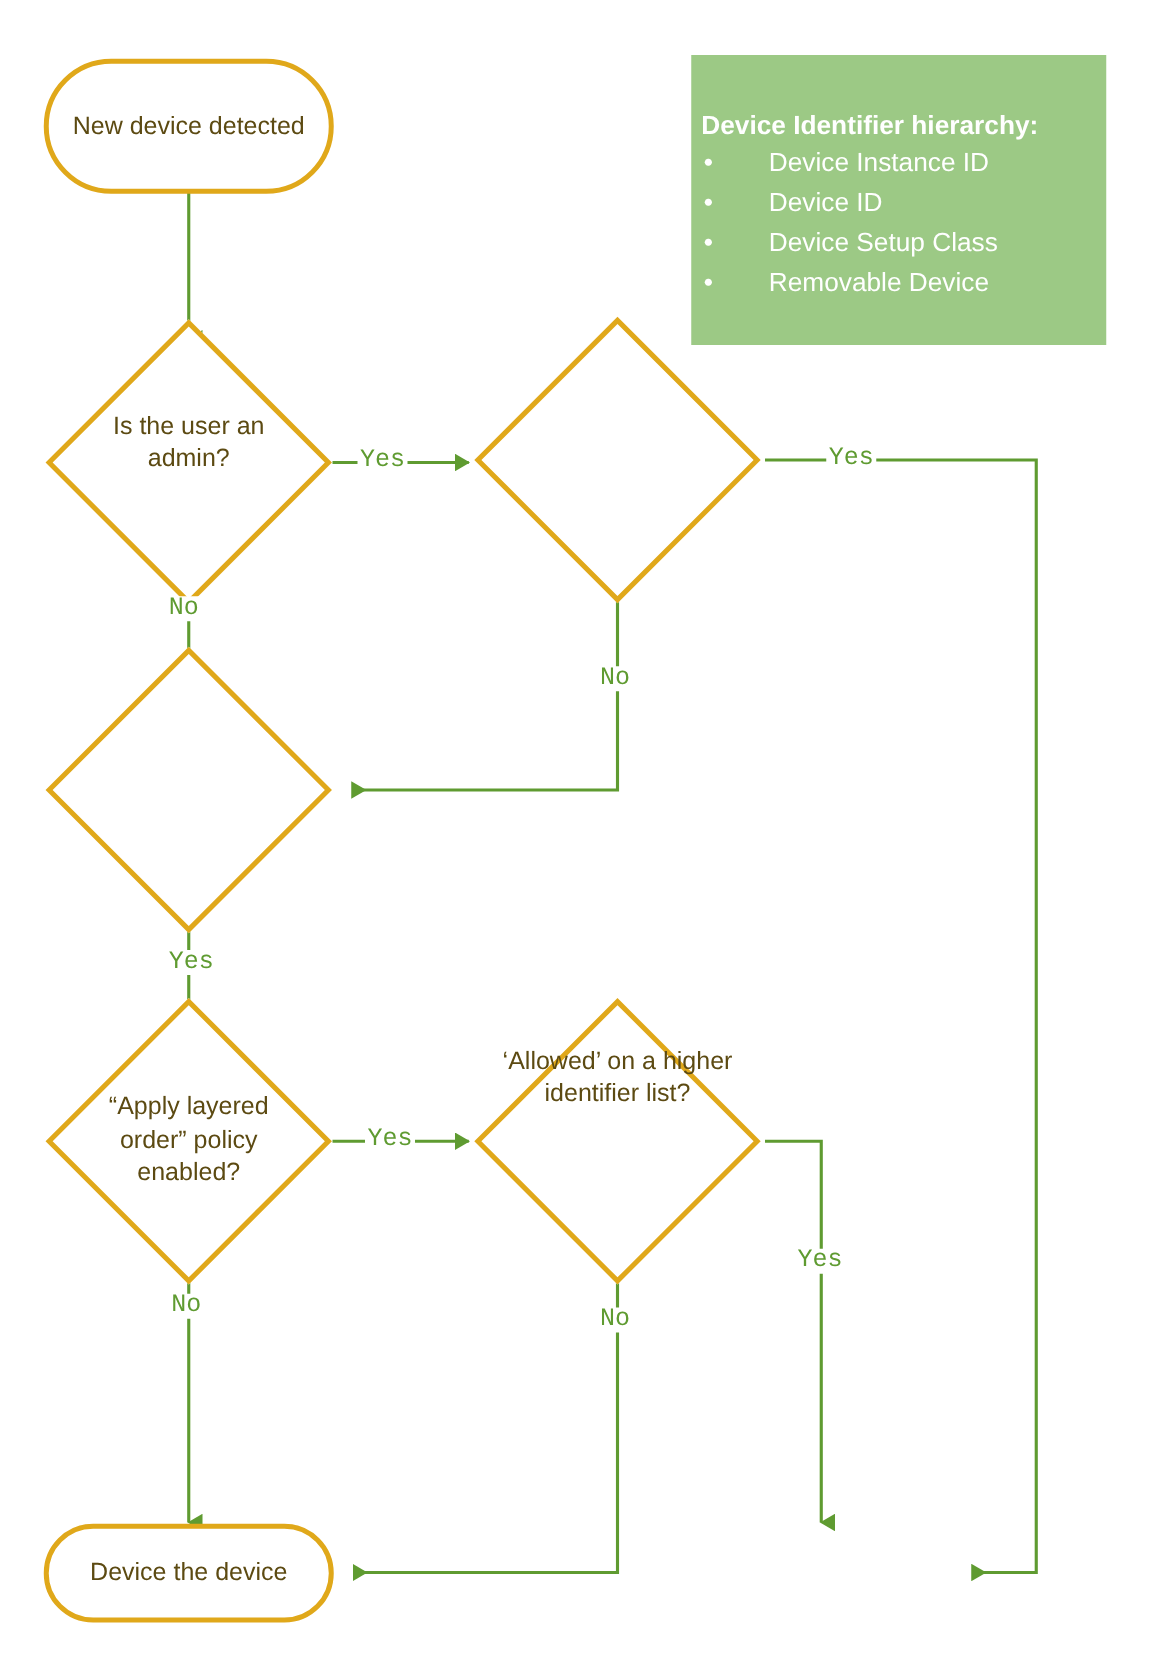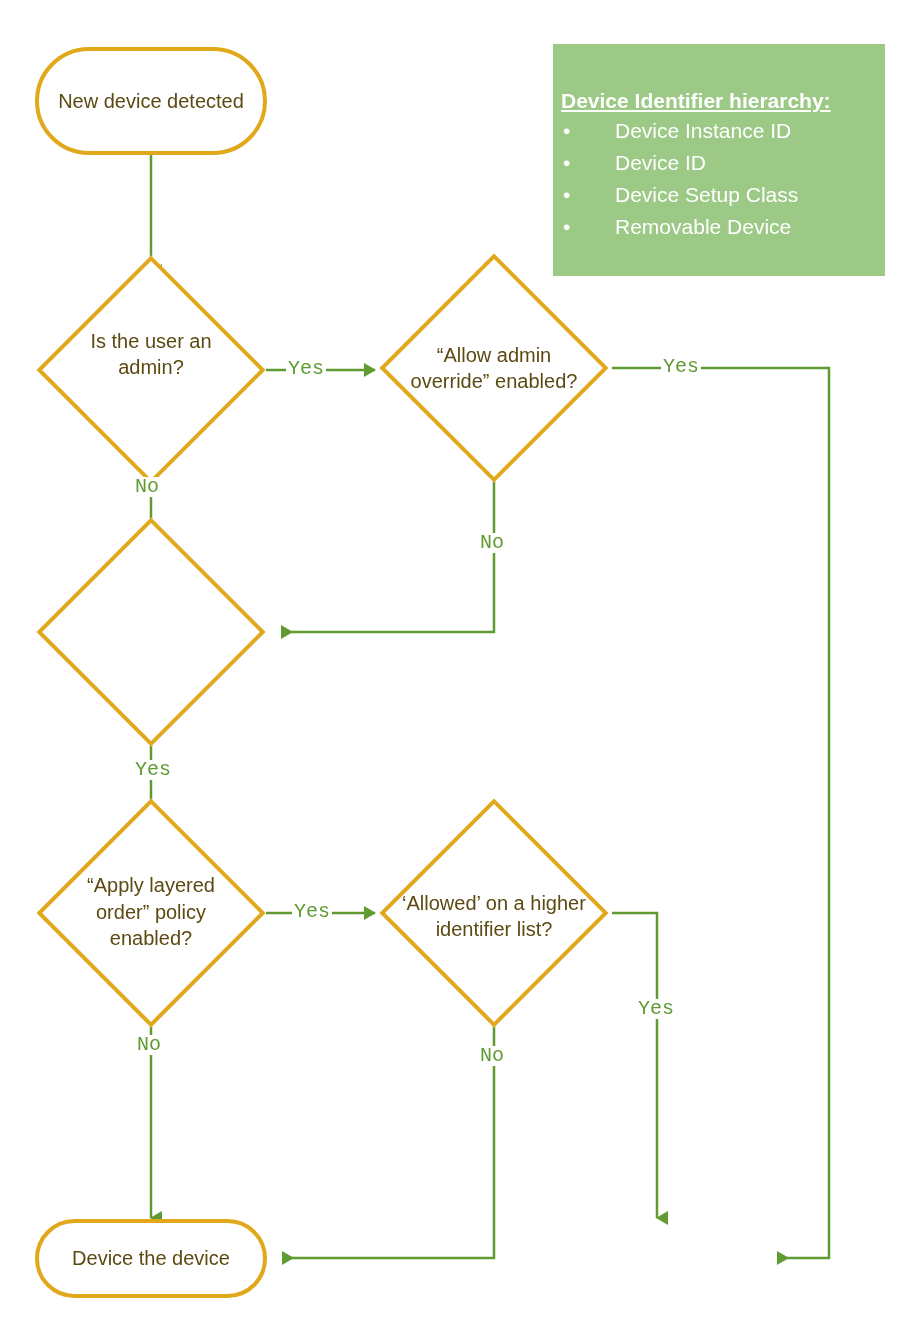--- a/index.html
+++ b/index.html
@@ -82,21 +82,20 @@
     width: 332px;
     height: 232px;
     background: #9CC985;
     box-sizing: border-box;
     padding: 44px 0 0 0;
     color: #ffffff;
   }
   #legend-title {
     font-size: 21px;
     font-weight: bold;
-    text-decoration: underline;
     padding-left: 8px;
     line-height: 1.2;
     margin-bottom: 2px;
   }
   #legend-list {
     list-style: none;
     margin: 0;
     padding: 0;
   }
   #legend-list li {
@@ -158,33 +157,30 @@
   <div class="node terminal" style="left:35px; top:47px; width:232px; height:108px;">
     <span>New device detected</span>
   </div>
 
   <div class="diamond-shape" style="left:70px; top:289px; width:162px; height:162px;"></div>
   <div class="diamond-label" style="left:56px; top:314px; width:190px; height:80px;">
     <span>Is the user an admin?</span>
   </div>
 
   <div class="diamond-shape" style="left:413px; top:287px; width:162px; height:162px;"></div>
-  <div class="diamond-label" style="left:404px; top:318px; width:180px; height:100px;">
-    <span>“Allow admin override” enabled?</span>
-  </div>
 
   <div class="diamond-shape" style="left:70px; top:551px; width:162px; height:162px;"></div>
 
   <div class="diamond-shape" style="left:70px; top:832px; width:162px; height:162px;"></div>
   <div class="diamond-label" style="left:58px; top:862px; width:186px; height:100px;">
     <span>“Apply layered order” policy enabled?</span>
   </div>
 
   <div class="diamond-shape" style="left:413px; top:832px; width:162px; height:162px;"></div>
-  <div class="diamond-label" style="left:400px; top:866px; width:188px; height:100px;">
+  <div class="diamond-label" style="left:400px; top:812px; width:188px; height:100px;">
     <span>‘Allowed’ on a higher identifier list?</span>
   </div>
 
   <div class="node terminal" style="left:35px; top:1219px; width:232px; height:79px;">
     <span>Device the device</span>
   </div>
 
 
   <div class="edge-label" style="left:286px; top:359px;">Yes</div>
 

